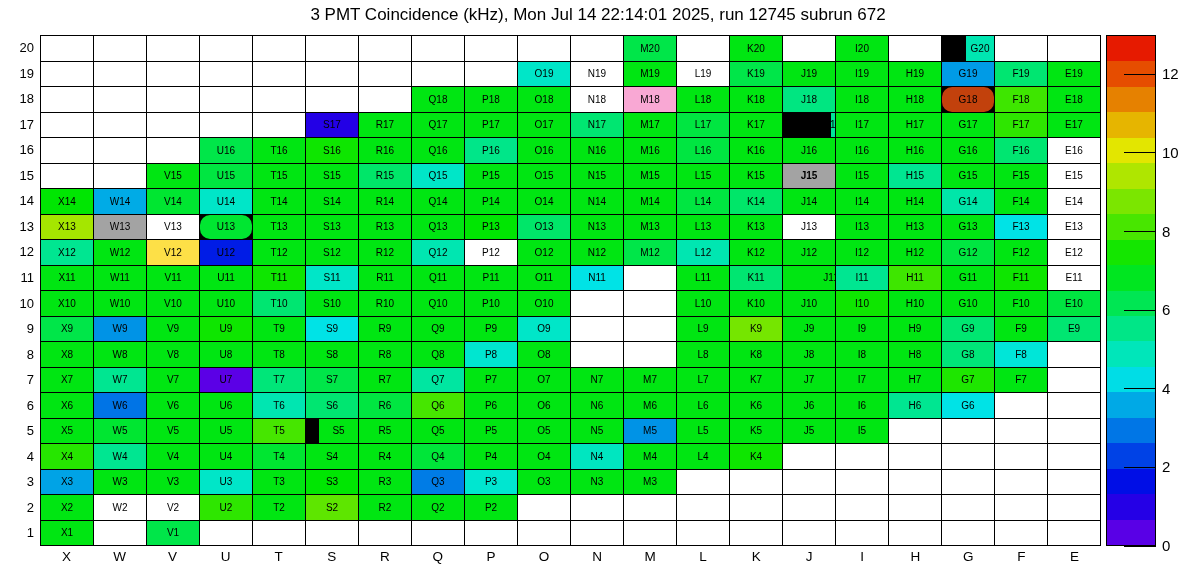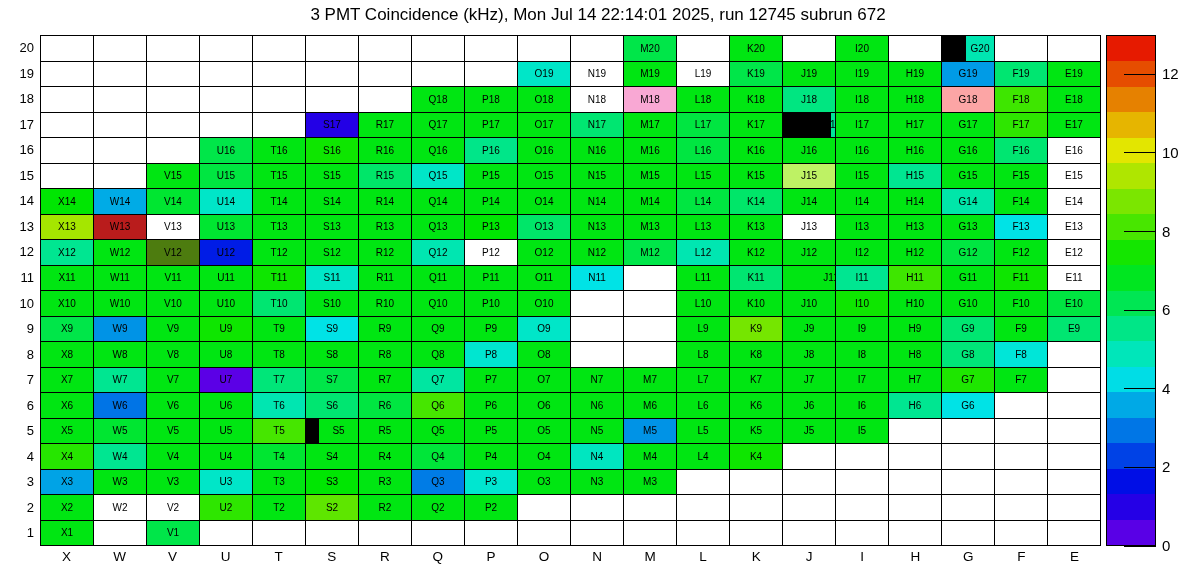--- a/index.html
+++ b/index.html
@@ -80,21 +80,21 @@
     <div class="cell" style="background: rgb(0, 230, 18);">Q18</div>
     <div class="cell" style="background: rgb(0, 230, 18);">P18</div>
     <div class="cell" style="background: rgb(0, 230, 18);">O18</div>
     <div class="cell">N18</div>
     <div class="cell" style="background: #f9a8d4;">M18</div>
     <div class="cell" style="background: rgb(0, 230, 18);">L18</div>
     <div class="cell" style="background: rgb(0, 230, 18);">K18</div>
     <div class="cell" style="background: rgb(0, 230, 129);">J18</div>
     <div class="cell" style="background: rgb(0, 230, 18);">I18</div>
     <div class="cell" style="background: rgb(0, 230, 18);">H18</div>
-    <div class="cell" style="background: #fca5a5;">G18</div>
+    <div class="cell" style="background: #c2410c; border-radius: 10px;">G18</div>
     <div class="cell" style="background: rgb(62, 230, 0);">F18</div>
     <div class="cell" style="background: rgb(0, 230, 18);">E18</div>
     <div class="cell"></div>
     <div class="cell"></div>
     <div class="cell"></div>
     <div class="cell"></div>
     <div class="cell"></div>
     <div class="cell" style="background: rgb(35, 0, 230);">S17</div>
     <div class="cell" style="background: rgb(0, 230, 18);">R17</div>
     <div class="cell" style="background: rgb(0, 230, 18);">Q17</div>
@@ -137,21 +137,21 @@
     <div class="cell" style="background: rgb(0, 230, 18);">T15</div>
     <div class="cell" style="background: rgb(0, 230, 18);">S15</div>
     <div class="cell" style="background: rgb(0, 230, 105);">R15</div>
     <div class="cell" style="background: rgb(0, 230, 200);">Q15</div>
     <div class="cell" style="background: rgb(0, 230, 18);">P15</div>
     <div class="cell" style="background: rgb(0, 230, 18);">O15</div>
     <div class="cell" style="background: rgb(0, 230, 18);">N15</div>
     <div class="cell" style="background: rgb(0, 230, 18);">M15</div>
     <div class="cell" style="background: rgb(0, 230, 18);">L15</div>
     <div class="cell" style="background: rgb(0, 230, 18);">K15</div>
-    <div class="cell" style="background: #bef264;">J15</div>
+    <div class="cell" style="background: #a3a3a3; font-weight: bold;">J15</div>
     <div class="cell" style="background: rgb(0, 230, 18);">I15</div>
     <div class="cell" style="background: rgb(0, 230, 145);">H15</div>
     <div class="cell" style="background: rgb(0, 230, 18);">G15</div>
     <div class="cell" style="background: rgb(0, 230, 18);">F15</div>
     <div class="cell">E15</div>
     <div class="cell" style="background: rgb(0, 230, 2);">X14</div>
     <div class="cell" style="background: rgb(0, 171, 230);">W14</div>
     <div class="cell" style="background: rgb(0, 230, 49);">V14</div>
     <div class="cell" style="background: rgb(0, 230, 200);">U14</div>
     <div class="cell" style="background: rgb(0, 230, 18);">T14</div>
@@ -164,42 +164,42 @@
     <div class="cell" style="background: rgb(0, 230, 18);">M14</div>
     <div class="cell" style="background: rgb(0, 230, 65);">L14</div>
     <div class="cell" style="background: rgb(0, 230, 105);">K14</div>
     <div class="cell" style="background: rgb(0, 230, 18);">J14</div>
     <div class="cell" style="background: rgb(0, 230, 18);">I14</div>
     <div class="cell" style="background: rgb(0, 230, 18);">H14</div>
     <div class="cell" style="background: rgb(0, 230, 169);">G14</div>
     <div class="cell" style="background: rgb(0, 230, 18);">F14</div>
     <div class="cell">E14</div>
     <div class="cell" style="background: rgb(165, 230, 0);">X13</div>
-    <div class="cell" style="background: #b91c1c;">W13</div>
+    <div class="cell" style="background: #a3a3a3;">W13</div>
     <div class="cell">V13</div>
-    <div class="cell" style="background: rgb(0, 230, 49);">U13</div>
+    <div class="cell" style="background: rgb(0, 230, 49); border-radius: 10px;">U13</div>
     <div class="cell" style="background: rgb(0, 230, 18);">T13</div>
     <div class="cell" style="background: rgb(0, 230, 18);">S13</div>
     <div class="cell" style="background: rgb(0, 230, 18);">R13</div>
     <div class="cell" style="background: rgb(0, 230, 18);">Q13</div>
     <div class="cell" style="background: rgb(0, 230, 2);">P13</div>
     <div class="cell" style="background: rgb(0, 230, 105);">O13</div>
     <div class="cell" style="background: rgb(0, 230, 18);">N13</div>
     <div class="cell" style="background: rgb(0, 230, 18);">M13</div>
     <div class="cell" style="background: rgb(0, 230, 18);">L13</div>
     <div class="cell" style="background: rgb(0, 230, 18);">K13</div>
     <div class="cell">J13</div>
     <div class="cell" style="background: rgb(0, 230, 18);">I13</div>
     <div class="cell" style="background: rgb(0, 230, 18);">H13</div>
     <div class="cell" style="background: rgb(0, 230, 18);">G13</div>
     <div class="cell" style="background: rgb(0, 227, 230);">F13</div>
     <div class="cell">E13</div>
     <div class="cell" style="background: rgb(0, 230, 145);">X12</div>
     <div class="cell" style="background: rgb(0, 230, 18);">W12</div>
-    <div class="cell" style="background: #4d7c0f;">V12</div>
+    <div class="cell" style="background: #fde047;">V12</div>
     <div class="cell" style="background: rgb(0, 28, 230);">U12</div>
     <div class="cell" style="background: rgb(0, 230, 18);">T12</div>
     <div class="cell" style="background: rgb(0, 230, 18);">S12</div>
     <div class="cell" style="background: rgb(0, 230, 18);">R12</div>
     <div class="cell" style="background: rgb(0, 230, 177);">Q12</div>
     <div class="cell">P12</div>
     <div class="cell" style="background: rgb(0, 230, 18);">O12</div>
     <div class="cell" style="background: rgb(0, 230, 18);">N12</div>
     <div class="cell" style="background: rgb(0, 230, 73);">M12</div>
     <div class="cell" style="background: rgb(0, 230, 177);">L12</div>

